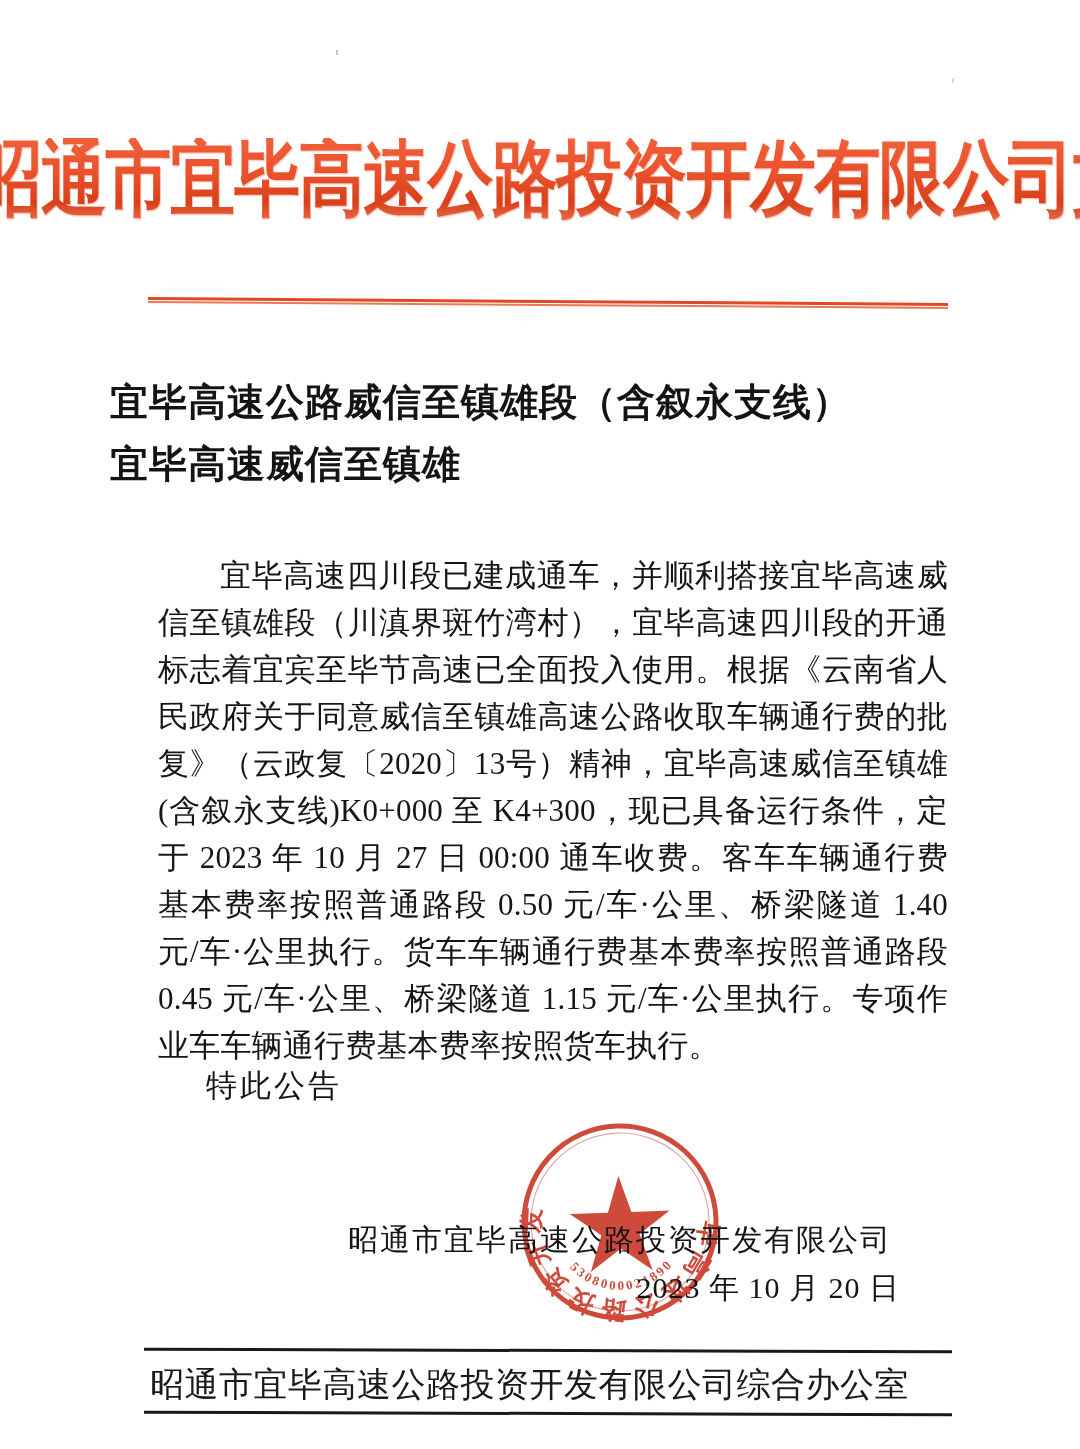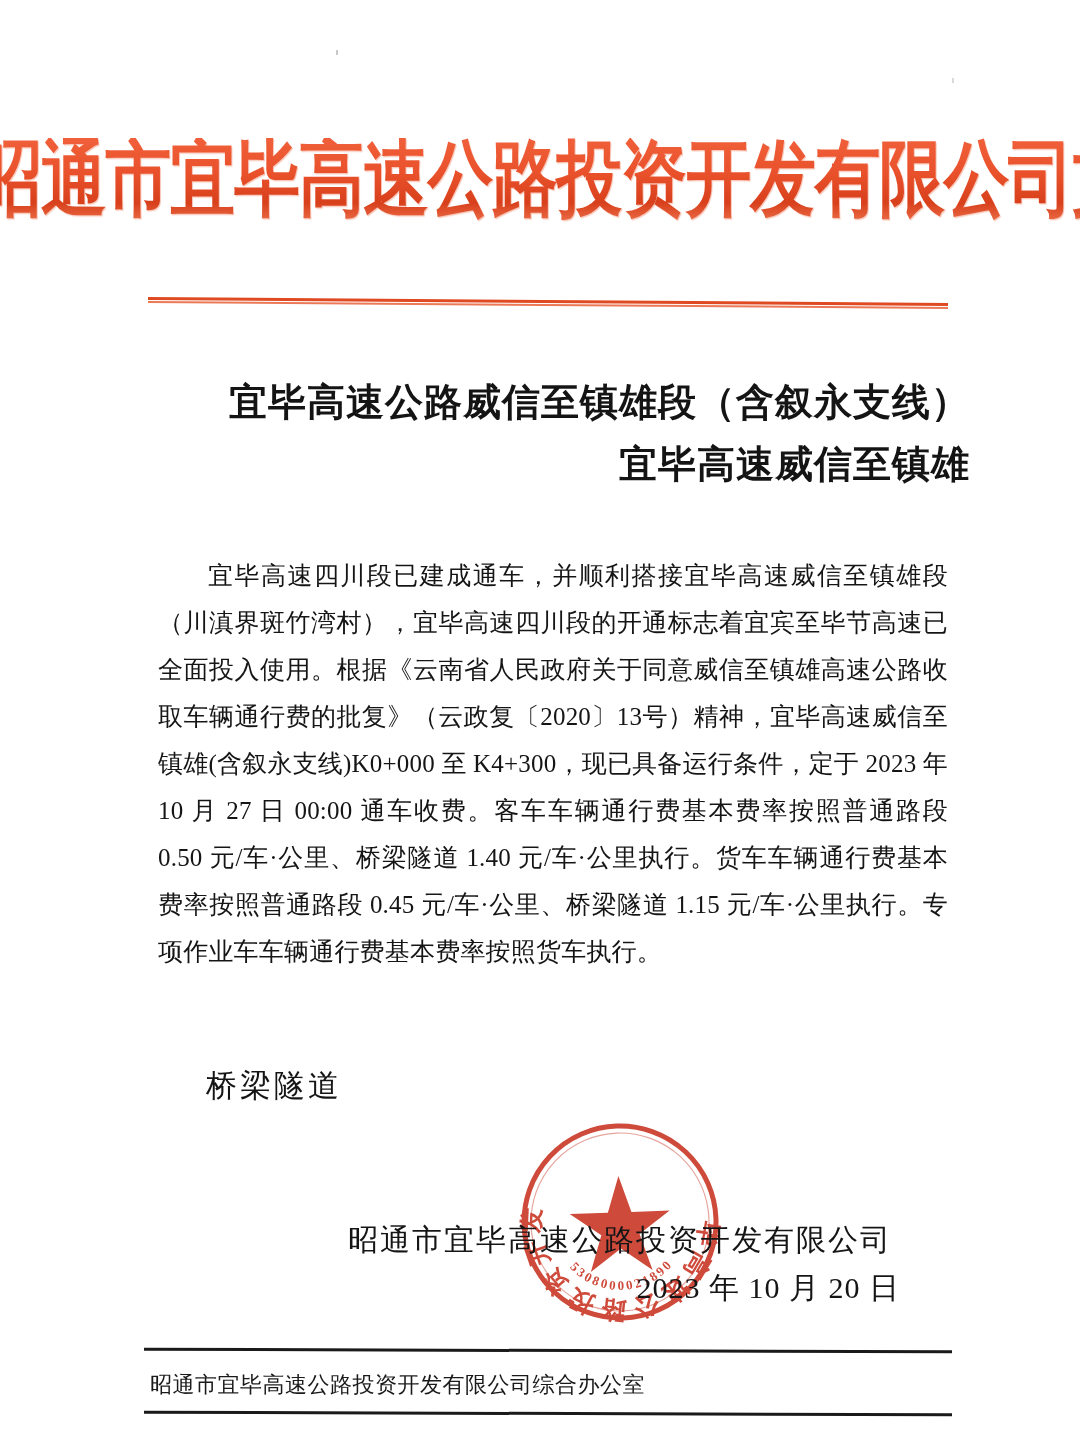--- a/index.html
+++ b/index.html
@@ -69,38 +69,38 @@
     background: #e8603a;
     opacity: 0.85;
   }
 
   
   .doc-title {
     position: absolute;
     left: 110px;
     top: 372px;
     width: 860px;
-    text-align: right;
+    text-align: left;
     font-family: "Liberation Serif", "DejaVu Serif", serif;
     font-size: 38px;
     font-weight: 700;
     line-height: 1.62;
     letter-spacing: 1px;
     color: #141414;
   }
   .doc-title .tl { display: block; }
 
   
   .body-text {
     position: absolute;
     left: 158px;
     top: 552px;
     width: 790px;
     font-family: "Liberation Serif", "DejaVu Serif", serif;
-    font-size: 25px;
+    font-size: 31px;
     line-height: 47px;
     letter-spacing: 0.2px;
     color: #151515;
     text-align: justify;
     text-justify: inter-character;
   }
   .body-text p {
     margin: 0;
     text-indent: 2em;
   }
@@ -168,21 +168,21 @@
   }
   .footer-row {
     position: absolute;
     left: 150px;
     top: 1368px;
     width: 800px;
     display: flex;
     align-items: baseline;
     justify-content: space-between;
     font-family: "Liberation Serif", "DejaVu Serif", serif;
-    font-size: 22px;
+    font-size: 34px;
     line-height: 34px;
     letter-spacing: 0.5px;
     color: #1a1a1a;
   }
   .footer-left { white-space: nowrap; }
   .footer-right { white-space: nowrap; letter-spacing: 0.5px; }
 
   
   .speck {
     position: absolute;
@@ -209,21 +209,21 @@
 
   <div class="doc-title">
     <span class="tl">宜毕高速公路威信至镇雄段（含叙永支线）</span>
     <span class="tl">宜毕高速威信至镇雄</span>
   </div>
 
   <div class="body-text">
     <p>宜毕高速四川段已建成通车，并顺利搭接宜毕高速威信至镇雄段（川滇界斑竹湾村），宜毕高速四川段的开通标志着宜宾至毕节高速已全面投入使用。根据《云南省人民政府关于同意威信至镇雄高速公路收取车辆通行费的批复》（云政复〔2020〕13号）精神，宜毕高速威信至镇雄(含叙永支线)K0+000 至 K4+300，现已具备运行条件，定于 2023 年 10 月 27 日 00:00 通车收费。客车车辆通行费基本费率按照普通路段 0.50 元/车·公里、桥梁隧道 1.40 元/车·公里执行。货车车辆通行费基本费率按照普通路段 0.45 元/车·公里、桥梁隧道 1.15 元/车·公里执行。专项作业车车辆通行费基本费率按照货车执行。</p>
   </div>
 
-  <div class="closing">桥梁隧道</div>
+  <div class="closing">特此公告</div>
 
   <div class="seal">
     <svg viewBox="0 0 208 208" xmlns="http://www.w3.org/2000/svg">
       <defs>
         <path id="sealArc" d="M 104,104 m -80,0 a 80,80 0 1,1 160,0" transform="rotate(188 104 104)" fill="none"></path>
         <path id="sealArcBottom" d="M 104,104 m -68,0 a 68,68 0 1,0 136,0" fill="none"></path>
       </defs>
       <circle cx="104" cy="104" r="96" fill="none" stroke="#c8311f" stroke-width="5"></circle>
       <circle cx="104" cy="104" r="89" fill="none" stroke="#c8311f" stroke-width="1.2" opacity="0.5"></circle>
       <text font-family="'Liberation Serif', serif" font-size="25" font-weight="700" fill="#c8311f" letter-spacing="5.2">

